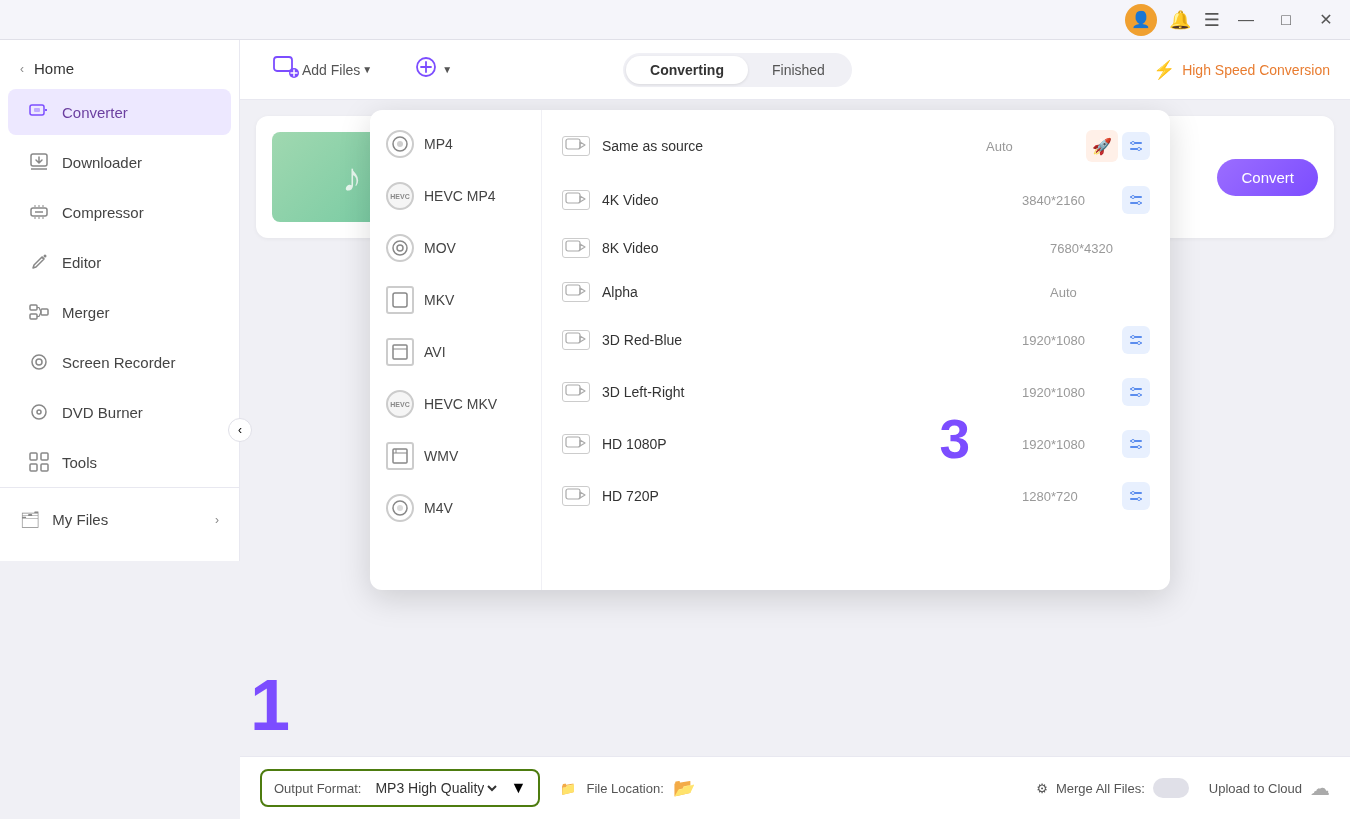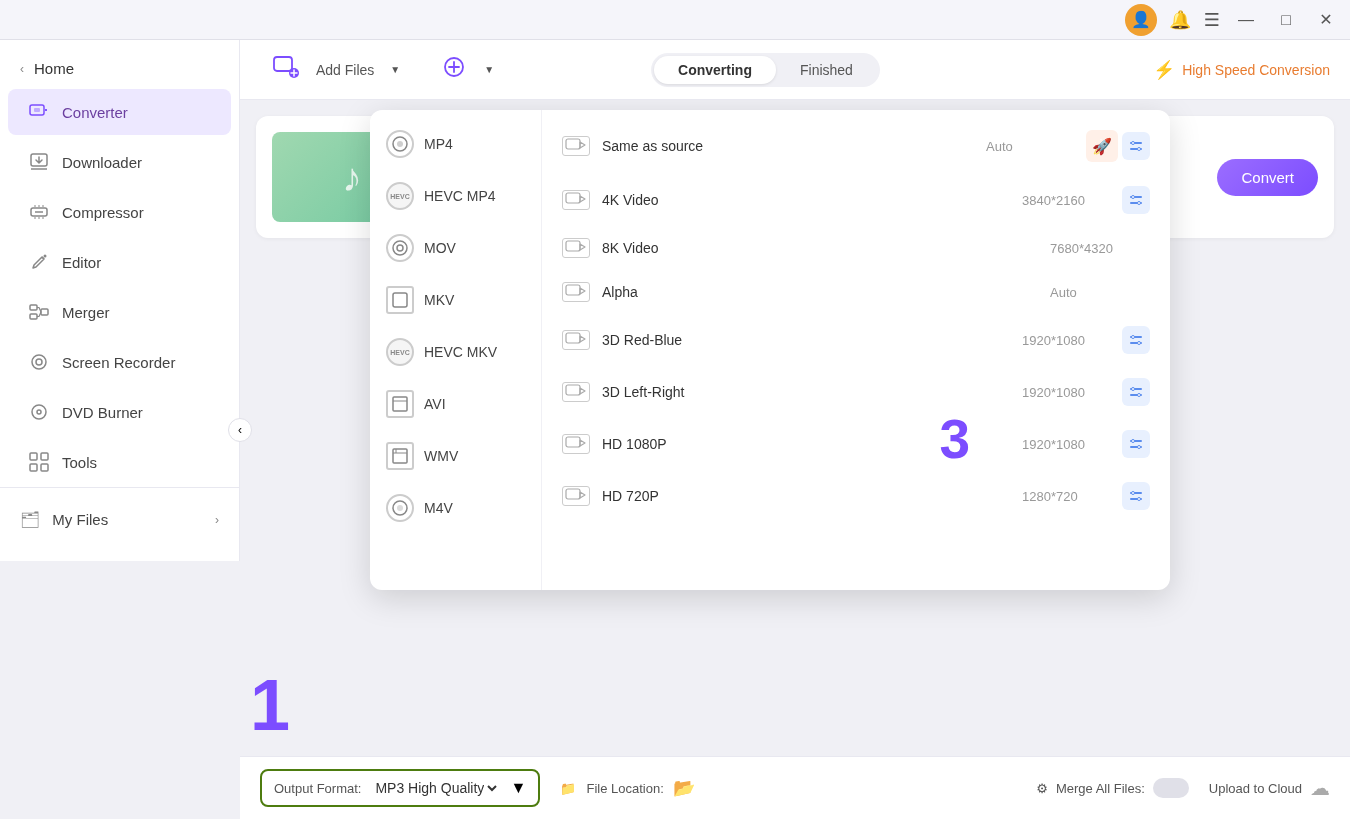--- a/index.html
+++ b/index.html
@@ -27,21 +27,21 @@
     .sidebar-bottom { margin-top: auto; padding: 10px 0; border-top: 1px solid #e8e8f0; }
     .sidebar-myfiles { display: flex; align-items: center; gap: 12px; padding: 12px 20px; cursor: pointer; color: #444; font-size: 15px; }
     .sidebar-myfiles .chevron-right { margin-left: auto; font-size: 12px; color: #888; }
     .collapse-btn { position: absolute; right: -12px; top: 50%; transform: translateY(-50%); width: 24px; height: 24px; background: white; border: 1px solid #e0e0e8; border-radius: 50%; display: flex; align-items: center; justify-content: center; cursor: pointer; font-size: 12px; }
 
     
     .main-content { flex: 1; display: flex; flex-direction: column; overflow: hidden; }
 
     
     .toolbar { height: 60px; background: white; display: flex; align-items: center; padding: 0 20px; gap: 16px; border-bottom: 1px solid #e8e8f0; }
-    .toolbar-btn { display: flex; align-items: center; gap: 16px; padding: 8px 12px; border-radius: 8px; cursor: pointer; color: #555; font-size: 14px; border: none; background: none; }
+    .toolbar-btn { display: flex; align-items: center; gap: 2px; padding: 8px 12px; border-radius: 8px; cursor: pointer; color: #555; font-size: 14px; border: none; background: none; }
     .toolbar-btn .caret { font-size: 10px; }
 
     
     .tab-switcher { display: flex; align-items: center; background: #f0f0f5; border-radius: 20px; padding: 3px; margin: 0 auto; }
     .tab-btn { padding: 6px 24px; border-radius: 16px; cursor: pointer; font-size: 14px; color: #555; border: none; background: none; }
     .tab-btn.active { background: white; color: #333; font-weight: 700; box-shadow: 0 1px 3px rgba(0,0,0,0.1); }
 
     
     .high-speed { display: flex; align-items: center; gap: 6px; margin-left: auto; color: #e87c30; font-size: 14px; font-weight: 500; cursor: pointer; }
     .lightning { font-size: 18px; }
@@ -308,31 +308,31 @@
             </div>
             <div class="format-list-item">
               <div class="fmt-icon" style="border-radius:3px;">
                 <svg width="16" height="16" viewBox="0 0 16 16" fill="none">
                   <rect x="1" y="1" width="14" height="14" rx="2" stroke="#888" stroke-width="1.5"></rect>
                 </svg>
               </div>
               <span>MKV</span>
             </div>
             <div class="format-list-item">
+              <div class="fmt-icon" style="border-radius:3px;">
+                <svg width="16" height="16" viewBox="0 0 16 16" fill="none">
+                  <rect x="1" y="1" width="14" height="14" rx="1" stroke="#888" stroke-width="1.5"></rect>
+                  <line x1="1" y1="5" x2="15" y2="5" stroke="#888" stroke-width="1"></line>
+                </svg>
+              </div>
+              <span>AVI</span>
+            </div>
+            <div class="format-list-item">
               <div class="fmt-icon hevc" style="font-size:7px; font-weight:bold; color:#888;">HEVC</div>
               <span>HEVC MKV</span>
-            </div>
-            <div class="format-list-item">
-              <div class="fmt-icon" style="border-radius:3px;">
-                <svg width="16" height="16" viewBox="0 0 16 16" fill="none">
-                  <rect x="1" y="1" width="14" height="14" rx="1" stroke="#888" stroke-width="1.5"></rect>
-                  <line x1="1" y1="5" x2="15" y2="5" stroke="#888" stroke-width="1"></line>
-                </svg>
-              </div>
-              <span>AVI</span>
             </div>
             <div class="format-list-item">
               <div class="fmt-icon" style="border-radius:3px;">
                 <svg width="16" height="16" viewBox="0 0 16 16" fill="none">
                   <rect x="1" y="1" width="14" height="14" rx="1" stroke="#888" stroke-width="1.5"></rect>
                   <line x1="1" y1="5" x2="15" y2="5" stroke="#888" stroke-width="1"></line>
                   <line x1="4" y1="1" x2="4" y2="5" stroke="#888" stroke-width="1"></line>
                 </svg>
               </div>
               <span>WMV</span>

